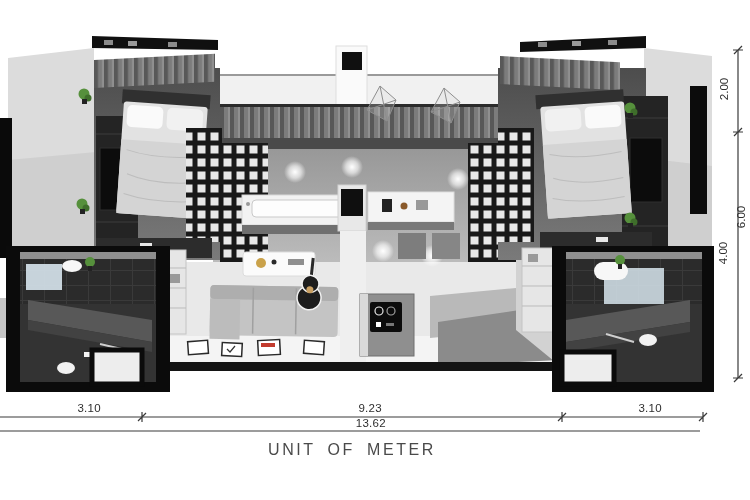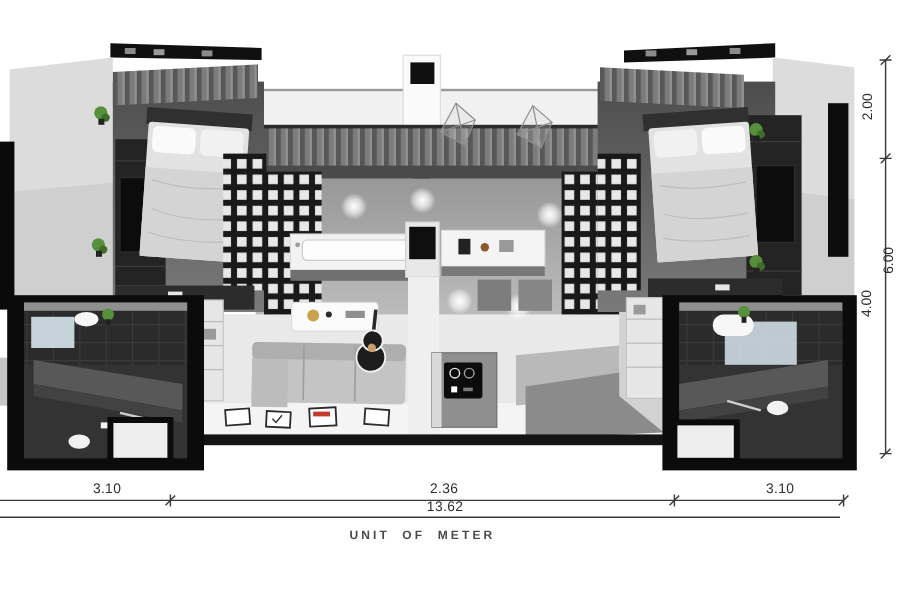--- a/index.html
+++ b/index.html
@@ -11,21 +11,21 @@
   .dim-label{
     position:absolute;font-size:11.5px;color:#2e2e2e;text-align:right;
     width:60px;line-height:12px;letter-spacing:.3px;
   }
   .vlabel{
     position:absolute;font-size:11.5px;color:#2e2e2e;text-align:center;
     width:34px;line-height:12px;transform:rotate(-90deg);transform-origin:center center;
   }
   .caption{
     position:absolute;left:247px;top:441px;width:210px;text-align:center;
-    font-size:10px;color:#4a4a4a;letter-spacing:2.6px;word-spacing:5px;font-weight:bold;
+    font-size:16px;color:#4a4a4a;letter-spacing:2.6px;word-spacing:5px;
   }
 </style>
 </head>
 <body>
 
 <div class="stage">
 
   <svg width="750" height="500" viewBox="0 0 750 500" aria-hidden="true">
     <defs>
       <pattern id="shoji" width="13" height="13" patternUnits="userSpaceOnUse">
@@ -315,21 +315,21 @@
       <path d="M0,431 H700"></path>
 
       <path d="M738,50 V378"></path>
       <path d="M733,50 H743 M734,54 L742,46"></path>
       <path d="M733,132 H743 M734,136 L742,128"></path>
       <path d="M733,378 H743 M734,382 L742,374"></path>
     </g>
   </svg>
 
   <div class="dim-label" style="left:41px;top:402px;">3.10</div>
-  <div class="dim-label" style="left:322px;top:402px;">2.36</div>
+  <div class="dim-label" style="left:322px;top:402px;">9.23</div>
   <div class="dim-label" style="left:602px;top:402px;">3.10</div>
   <div class="dim-label" style="left:326px;top:417px;">13.62</div>
 
   <div class="vlabel" style="left:707px;top:83px;">2.00</div>
   <div class="vlabel" style="left:724px;top:211px;">6.00</div>
   <div class="vlabel" style="left:706px;top:247px;">4.00</div>
 
   <div class="caption">UNIT OF METER</div>
 </div>
 

